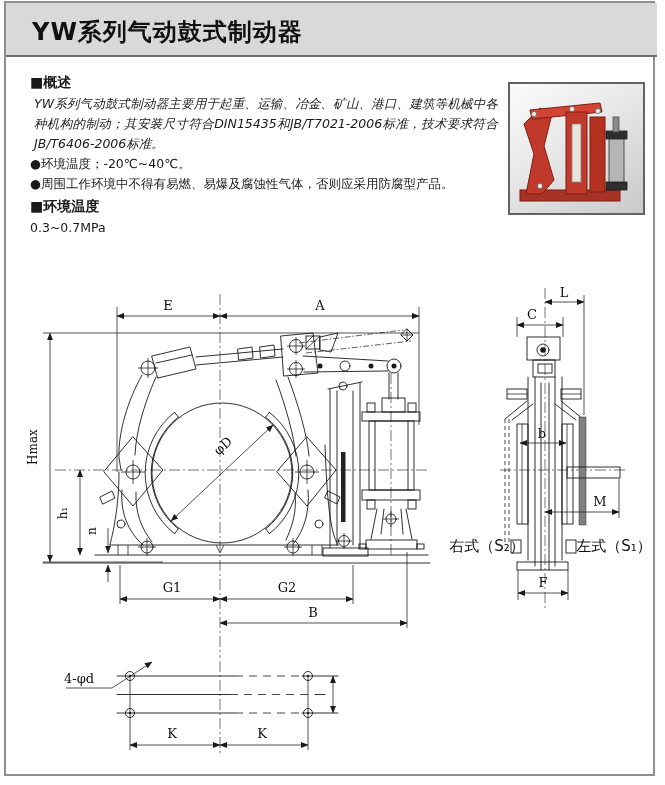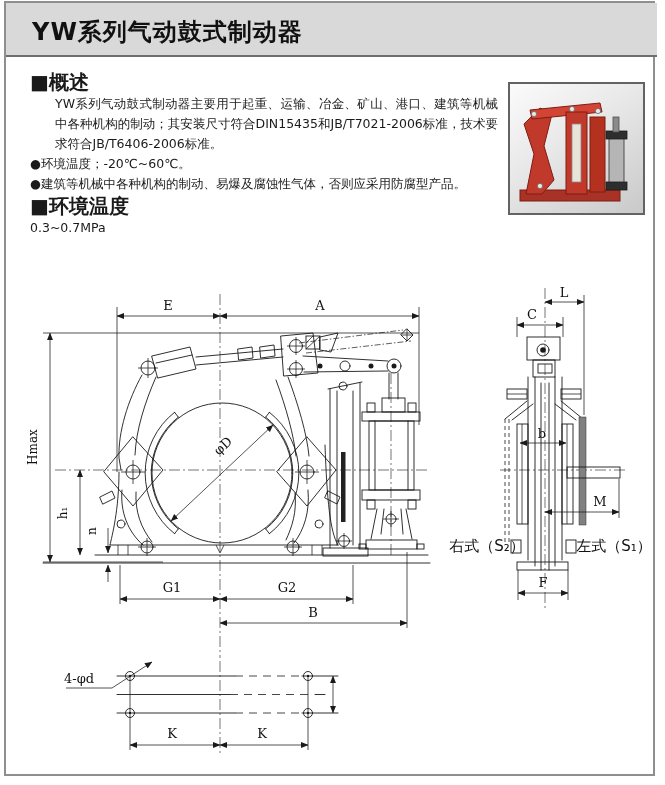--- a/index.html
+++ b/index.html
@@ -5,22 +5,22 @@
   html,body{margin:0;padding:0;background:#ffffff;}
   .screen{position:relative;width:665px;height:785px;background:#ffffff;overflow:hidden;
           font-family:"DejaVu Sans",sans-serif;color:#1a1a1a;}
   .frame{position:absolute;left:4px;top:1px;width:651px;height:775px;
          border:2px solid #8f8f8f;background:#ffffff;box-sizing:border-box;}
   .header{position:absolute;left:6px;top:3px;width:651px;height:54px;
           background:#d9d9d9;border-bottom:2px solid #6e6e6e;box-sizing:border-box;padding-left:48px;}
   .title{position:absolute;left:26px;top:13px;font-size:24px;font-weight:bold;
          letter-spacing:1px;color:#111;}
   .textcol{position:absolute;left:30px;top:70px;width:468px;font-size:12.5px;line-height:20px;}
-  .sec-head{font-weight:bold;font-size:20px;margin:2px 0 2px 0;}
-  .para{margin:0 0 0 25px;text-align:justify;}
+  .sec-head{font-weight:bold;font-size:14px;margin:2px 0 2px 0;}
+  .para{margin:0 0 0 4px;text-align:justify;font-style:italic;}
   .bullet{margin:0;}
   .plain{margin:0;}
   .photo{position:absolute;left:508px;top:82px;width:137px;height:133px;
          border:2px solid #636363;background:linear-gradient(145deg,#fbfbfb 0%,#e7e7e7 45%,#c9c9c9 100%);
          box-sizing:border-box;}
   .photo svg{display:block;width:100%;height:100%;}
   svg.draw{position:absolute;left:0;top:270px;width:665px;height:515px;}
   svg.draw .ln{stroke:#1a1a1a;stroke-width:0.9;fill:none;stroke-linecap:round;}
   svg.draw .dm{stroke:#1a1a1a;stroke-width:0.75;fill:none;}
   svg.draw .cl{stroke:#1a1a1a;stroke-width:0.6;fill:none;stroke-dasharray:11 3 2 3;}
@@ -38,22 +38,22 @@
 <div class="screen">
   <div class="frame"></div>
 
   <div class="header">
     <div class="title">YW系列气动鼓式制动器</div>
   </div>
 
   <div class="textcol">
     <p class="sec-head">■概述</p>
     <p class="para">YW系列气动鼓式制动器主要用于起重、运输、冶金、矿山、港口、建筑等机械中各种机构的制动；其安装尺寸符合DIN15435和JB/T7021-2006标准，技术要求符合JB/T6406-2006标准。</p>
-    <p class="bullet">●环境温度；-20℃~60℃。</p>
-    <p class="bullet">●建筑等机械中各种机构的制动、易爆及腐蚀性气体，否则应采用防腐型产品。</p>
+    <p class="bullet">●环境温度；-20℃~40℃。</p>
+    <p class="bullet">●周围工作环境中不得有易燃、易爆及腐蚀性气体，否则应采用防腐型产品。</p>
     <p class="sec-head">■环境温度</p>
     <p class="plain">0.3~0.7MPa</p>
   </div>
 
   <div class="photo">
     <svg viewBox="0 0 133 129">
       <g stroke="#7e1d12" stroke-width="1">
         <rect x="10" y="106" width="100" height="11" fill="#a93226"></rect>
         <path d="M14,40 L30,24 L42,30 L34,62 L44,96 L32,110 L16,110 L24,70 Z" fill="#c0392b"></path>
         <path d="M20,26 L90,19 L92,28 L22,35 Z" fill="#d24535"></path>

